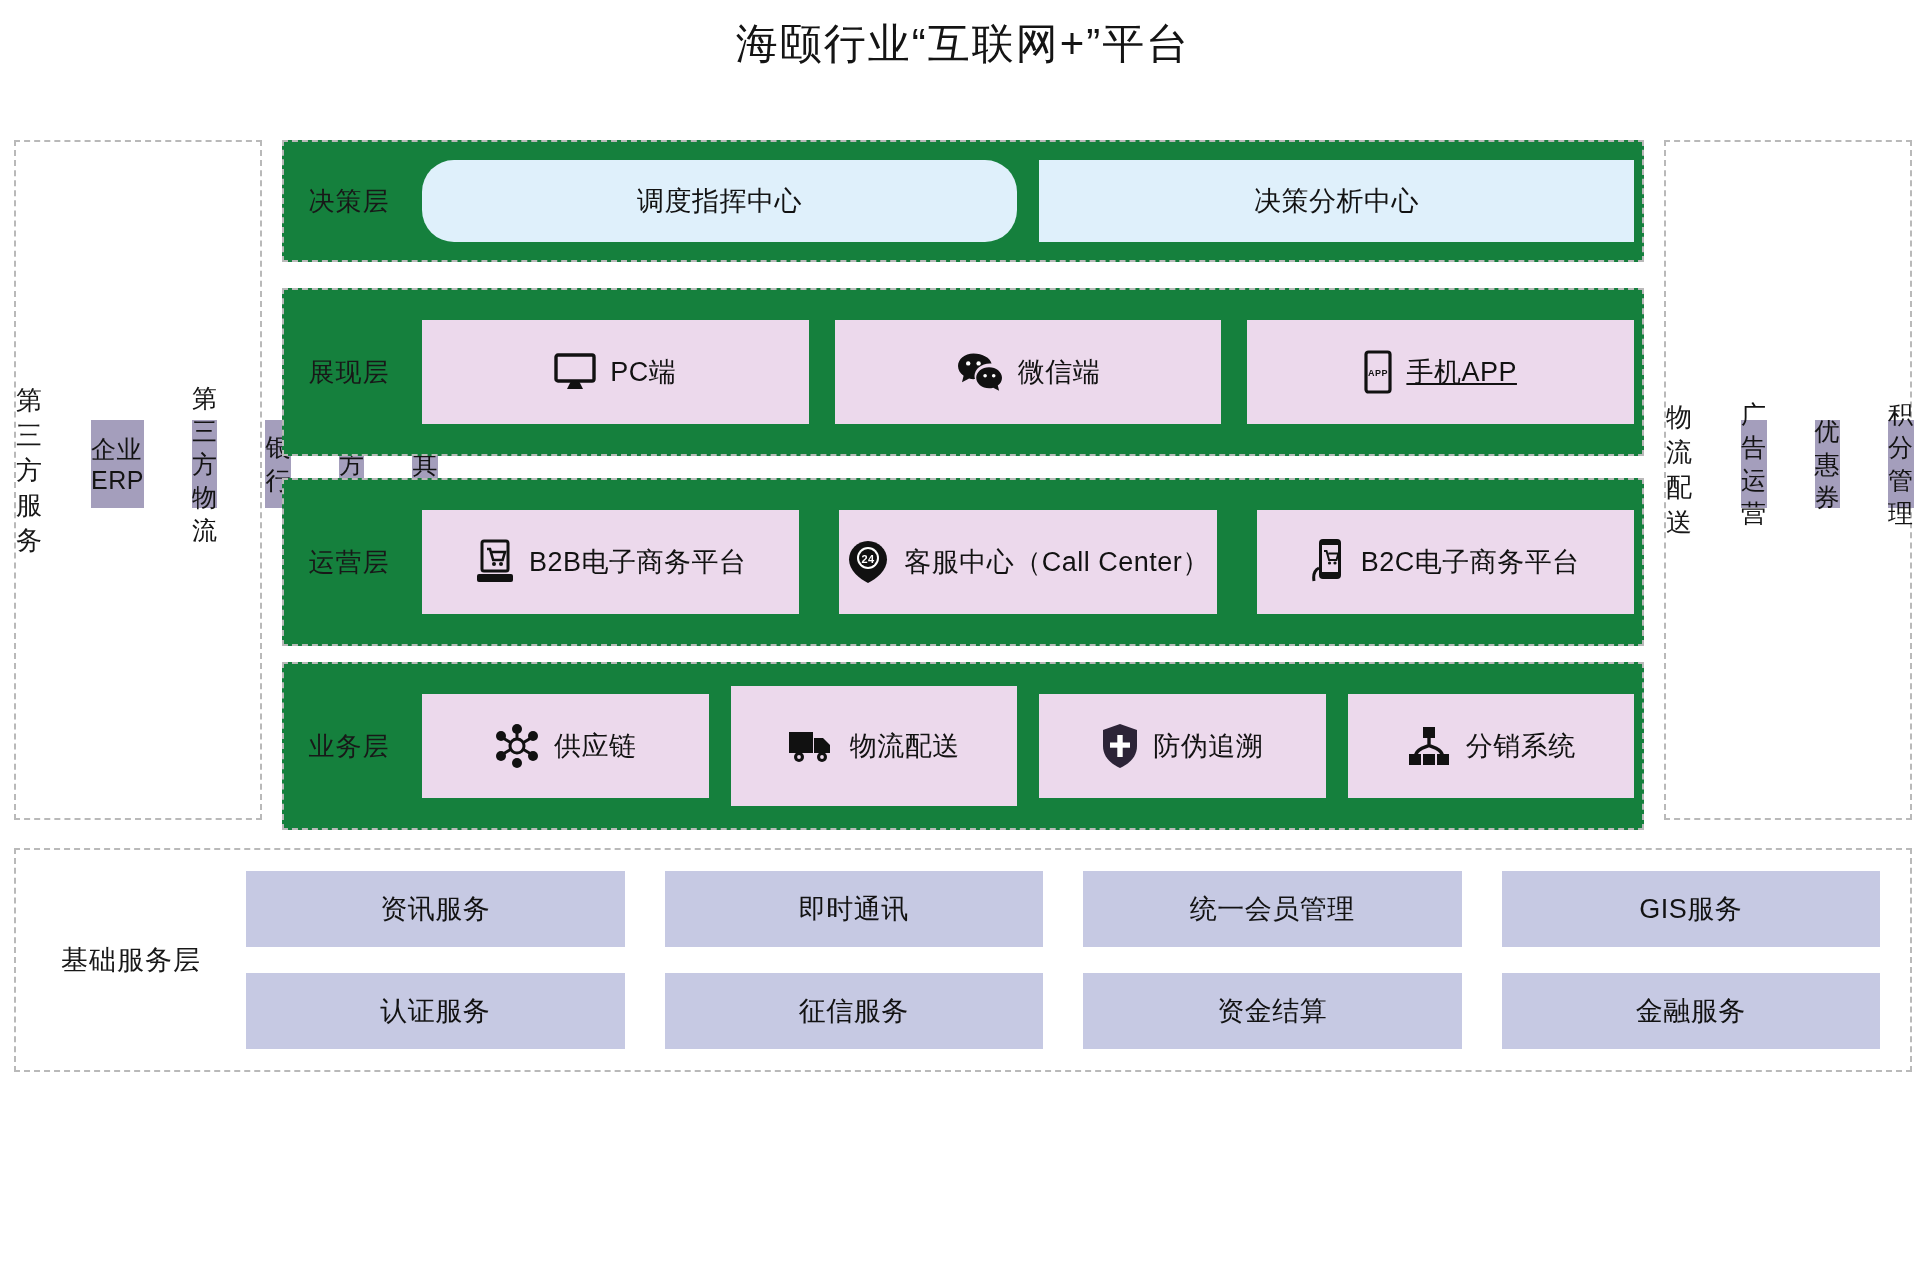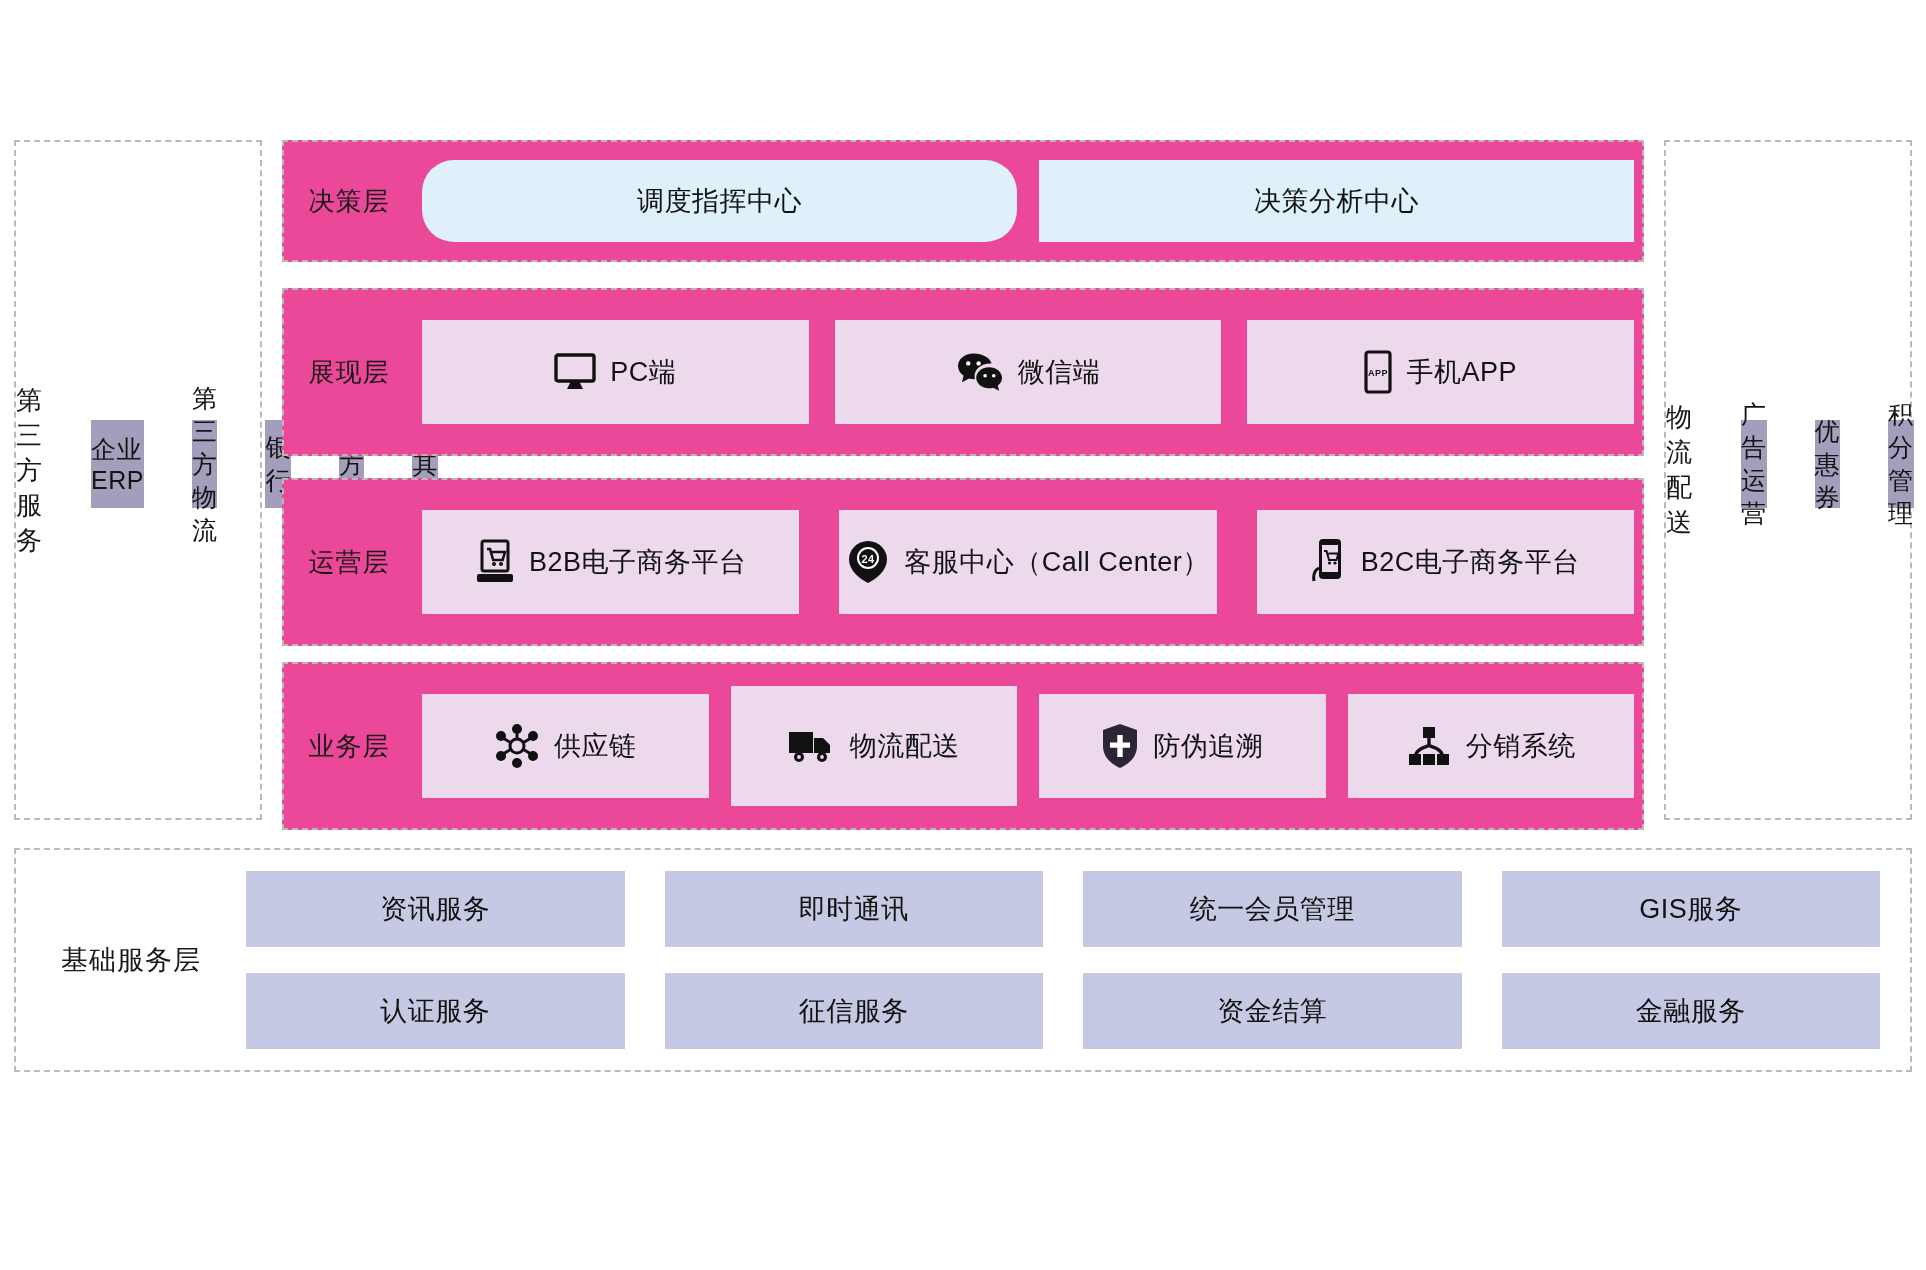--- a/index.html
+++ b/index.html
@@ -63,21 +63,21 @@
     margin-left: 48px;
   }
   .side-box:last-child { margin-bottom: 0; }
 
   
   .row-band {
     position: absolute;
     border: 2px dashed #b9b9b9;
     display: flex;
     align-items: center;
-    background: #ec4899;
+    background: #15803d;
   }
   .row-band .row-label {
     width: 130px;
     flex: 0 0 130px;
     text-align: center;
     font-size: 26px;
     color: #181818;
     letter-spacing: 1px;
   }
   .row-items {
@@ -139,20 +139,21 @@
     display: flex; align-items: center; justify-content: center;
     font-size: 27px; color: #121212; letter-spacing: 0.5px;
   }
   svg { display: block; }
 </style>
 </head>
 <body>
 
 <div id="page">
 
+  <div class="page-title">海颐行业“互联网+”平台</div>
 
   <div class="dashed side-col" style="left:14px; top:140px; width:248px; height:680px;">
     <div class="col-title">第三方服务</div>
     <div class="side-box">企业ERP</div>
     <div class="side-box">第三方物流</div>
     <div class="side-box">银行</div>
     <div class="side-box">第三方支付</div>
     <div class="side-box">其他</div>
   </div>
 
@@ -198,21 +199,21 @@
             <circle cx="12.2" cy="12.4" r="2.2" fill="#fff"></circle>
             <circle cx="22.6" cy="12.4" r="2.2" fill="#fff"></circle>
             <path d="M46 26.8c0-5.8-5.8-10.5-12.9-10.5S20.2 21 20.2 26.8s5.8 10.5 12.9 10.5c1.4 0 2.8-.2 4.1-.6l5.9 3-1.3-5.1c2.6-1.9 4.2-4.6 4.2-7.8z" fill="#111"></path>
             <circle cx="29.1" cy="24.7" r="1.8" fill="#fff"></circle>
             <circle cx="37.7" cy="24.7" r="1.8" fill="#fff"></circle>
           </svg>
         </span>
         <span class="txt">微信端</span>
       </div>
 
-      <div class="cell pink" style="flex:1 1 0; height:104px;">
+      <div class="cell pink" style="flex:1 1 0; height:104px;text-decoration:underline;">
         <span class="ico">
           <svg width="28" height="44" viewBox="0 0 28 44">
             <rect x="2" y="2" width="24" height="40" rx="2.5" fill="none" stroke="#111" stroke-width="3.2"></rect>
             <text x="14" y="26" text-anchor="middle" font-size="9" font-family="Liberation Sans, sans-serif" font-weight="bold" fill="#111">APP</text>
           </svg>
         </span>
         <span class="txt">手机APP</span>
       </div>
 
     </div>

